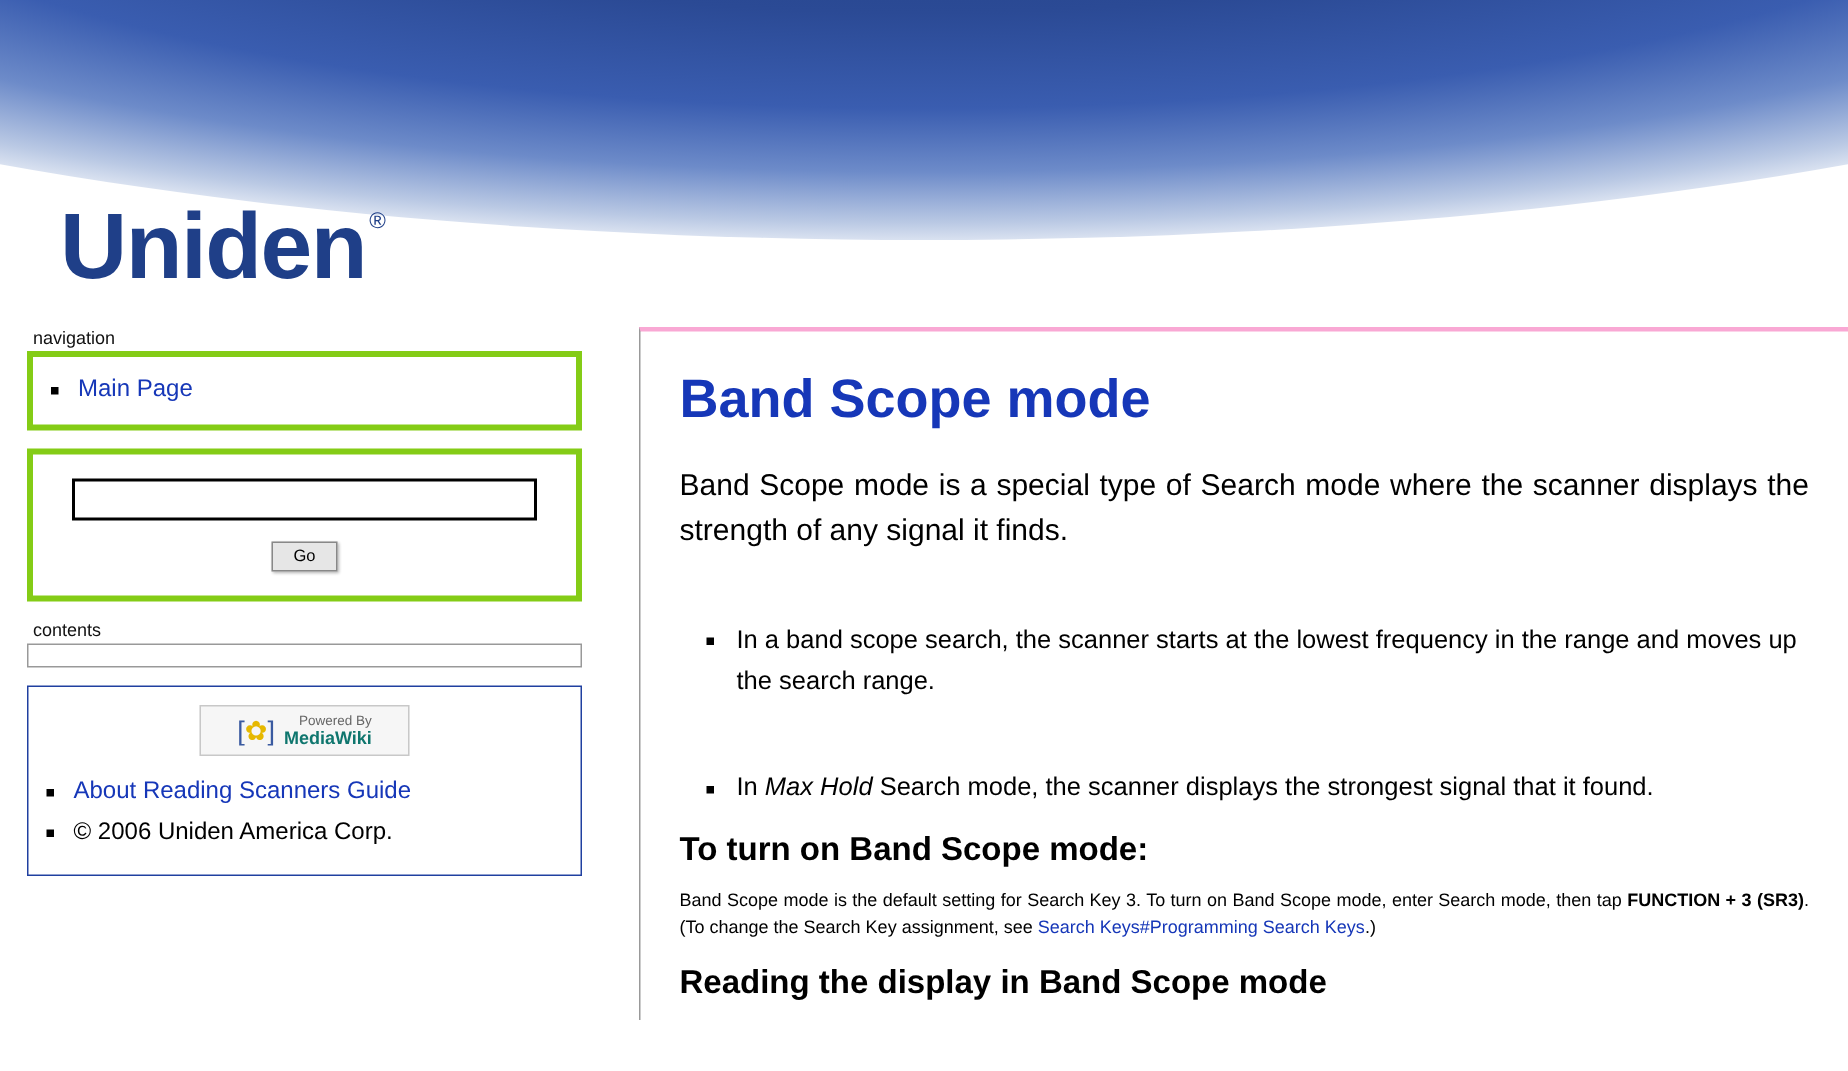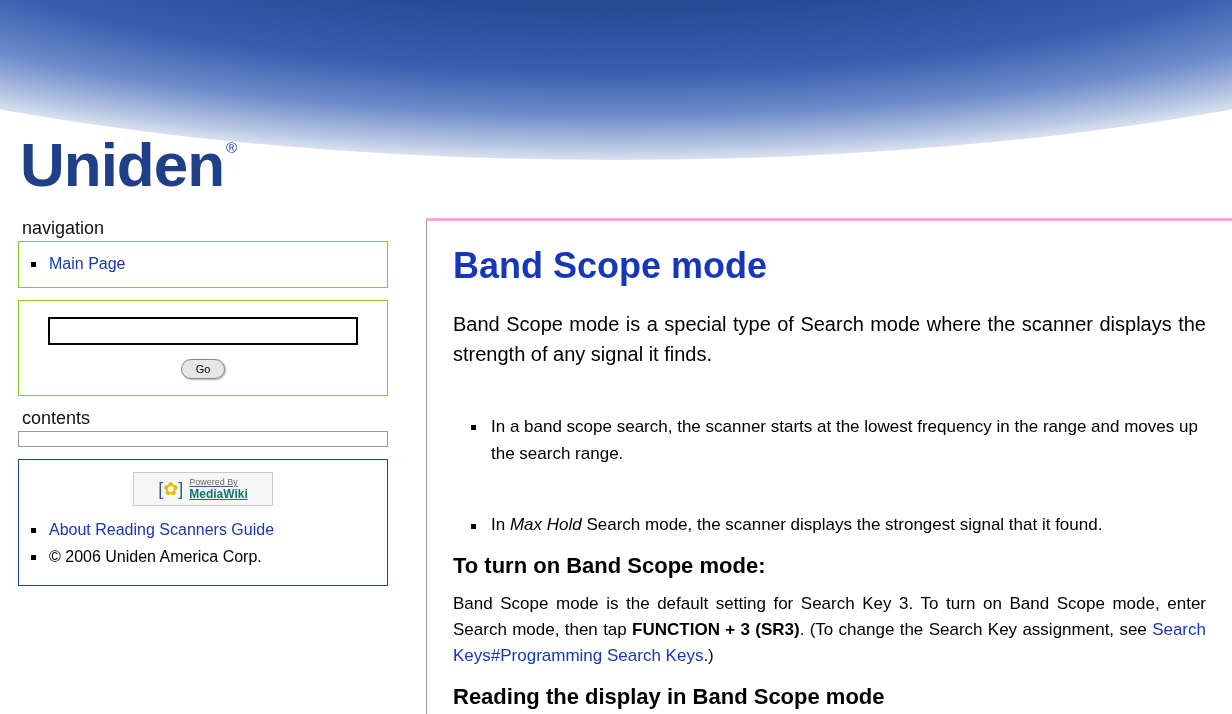--- a/index.html
+++ b/index.html
@@ -23,21 +23,21 @@
     position: absolute;
     left: -40%;
     top: -220%;
     width: 180%;
     height: 300%;
     border-radius: 50%;
     background: radial-gradient(ellipse at center, #1a3a7a 0%, #2b4a95 35%, #3a5db0 50%, #6d8bc9 60%, #bac9e4 68%, #ffffff 74%);
   }
   .logo {
     position: absolute;
-    left: 20px;
+    left: 40px;
     bottom: 4px;
     font-family: "Arial Black", Arial, sans-serif;
     font-weight: 900;
     font-size: 62px;
     color: #1f3f88;
     letter-spacing: -1px;
     line-height: 1;
   }
   .logo .reg {
     font-size: 15px;
@@ -54,27 +54,27 @@
   }
   .sidebar {
     width: 370px;
     flex: none;
     margin-left: 18px;
   }
   .portlet {
     margin-bottom: 12px;
   }
   .portlet-title {
-    font-size: 18px;
+    font-size: 12px;
     font-weight: normal;
     margin: 0 0 2px 4px;
     color: #111;
   }
   .portlet-body {
-    border: 1px solid #84cc16;
+    border: 4px solid #84cc16;
     background: #fff;
     padding: 8px 10px 10px 10px;
   }
   .portlet-body.footer {
     border: 1px solid #2040a0;
     padding: 12px 10px 14px 10px;
   }
   .portlet ul {
     list-style: none;
     margin: 0;
@@ -110,21 +110,21 @@
     padding: 2px 4px;
     display: block;
     margin: 0 auto 14px auto;
     background: #fff;
   }
   .go-btn {
     font-size: 11px;
     padding: 3px 14px;
     background: #e6e6e6;
     border: 1px solid #888;
-    border-radius: 10px;
+    border-radius: 0;
     cursor: pointer;
     box-shadow: 1px 1px 2px rgba(0,0,0,.3);
   }
   .contents-empty {
     border: 1px solid #999;
     height: 16px;
     background: #fff;
   }
   .mw-badge {
     display: flex;
@@ -139,21 +139,21 @@
     font-size: 9px;
     line-height: 1.1;
     color: #3a5aa0;
   }
   .mw-flower {
     font-size: 18px;
     line-height: 1;
   }
   .mw-flower .petal { color: #e6b800; }
   .mw-flower .bracket { color: #3a5aa0; }
-  .mw-text { text-align: left; text-decoration: underline; }
+  .mw-text { text-align: right; }
   .mw-text .mw1 { font-size: 9px; color: #666; }
   .mw-text .mw2 { font-size: 12px; font-weight: bold; color: #0f766e; }
 
   .content-col {
     flex: 1;
     margin-left: 38px;
     border-left: 1px solid #999;
     border-top: 3px solid #f9a8d4;
     padding: 24px 26px 0 26px;
     min-height: 460px;
@@ -194,21 +194,21 @@
     background: #000;
   }
   h2.subhead {
     font-size: 22px;
     font-weight: bold;
     margin: 8px 0 12px 0;
   }
   em { font-style: italic; }
   b, strong { font-weight: bold; }
   .para {
-    font-size: 17px;
+    font-size: 12px;
     line-height: 1.55;
     margin: 0 0 14px 0;
     text-align: justify;
   }
 </style>
 </head>
 <body>
 
 <div class="banner">
   <div class="banner-arc"></div>

